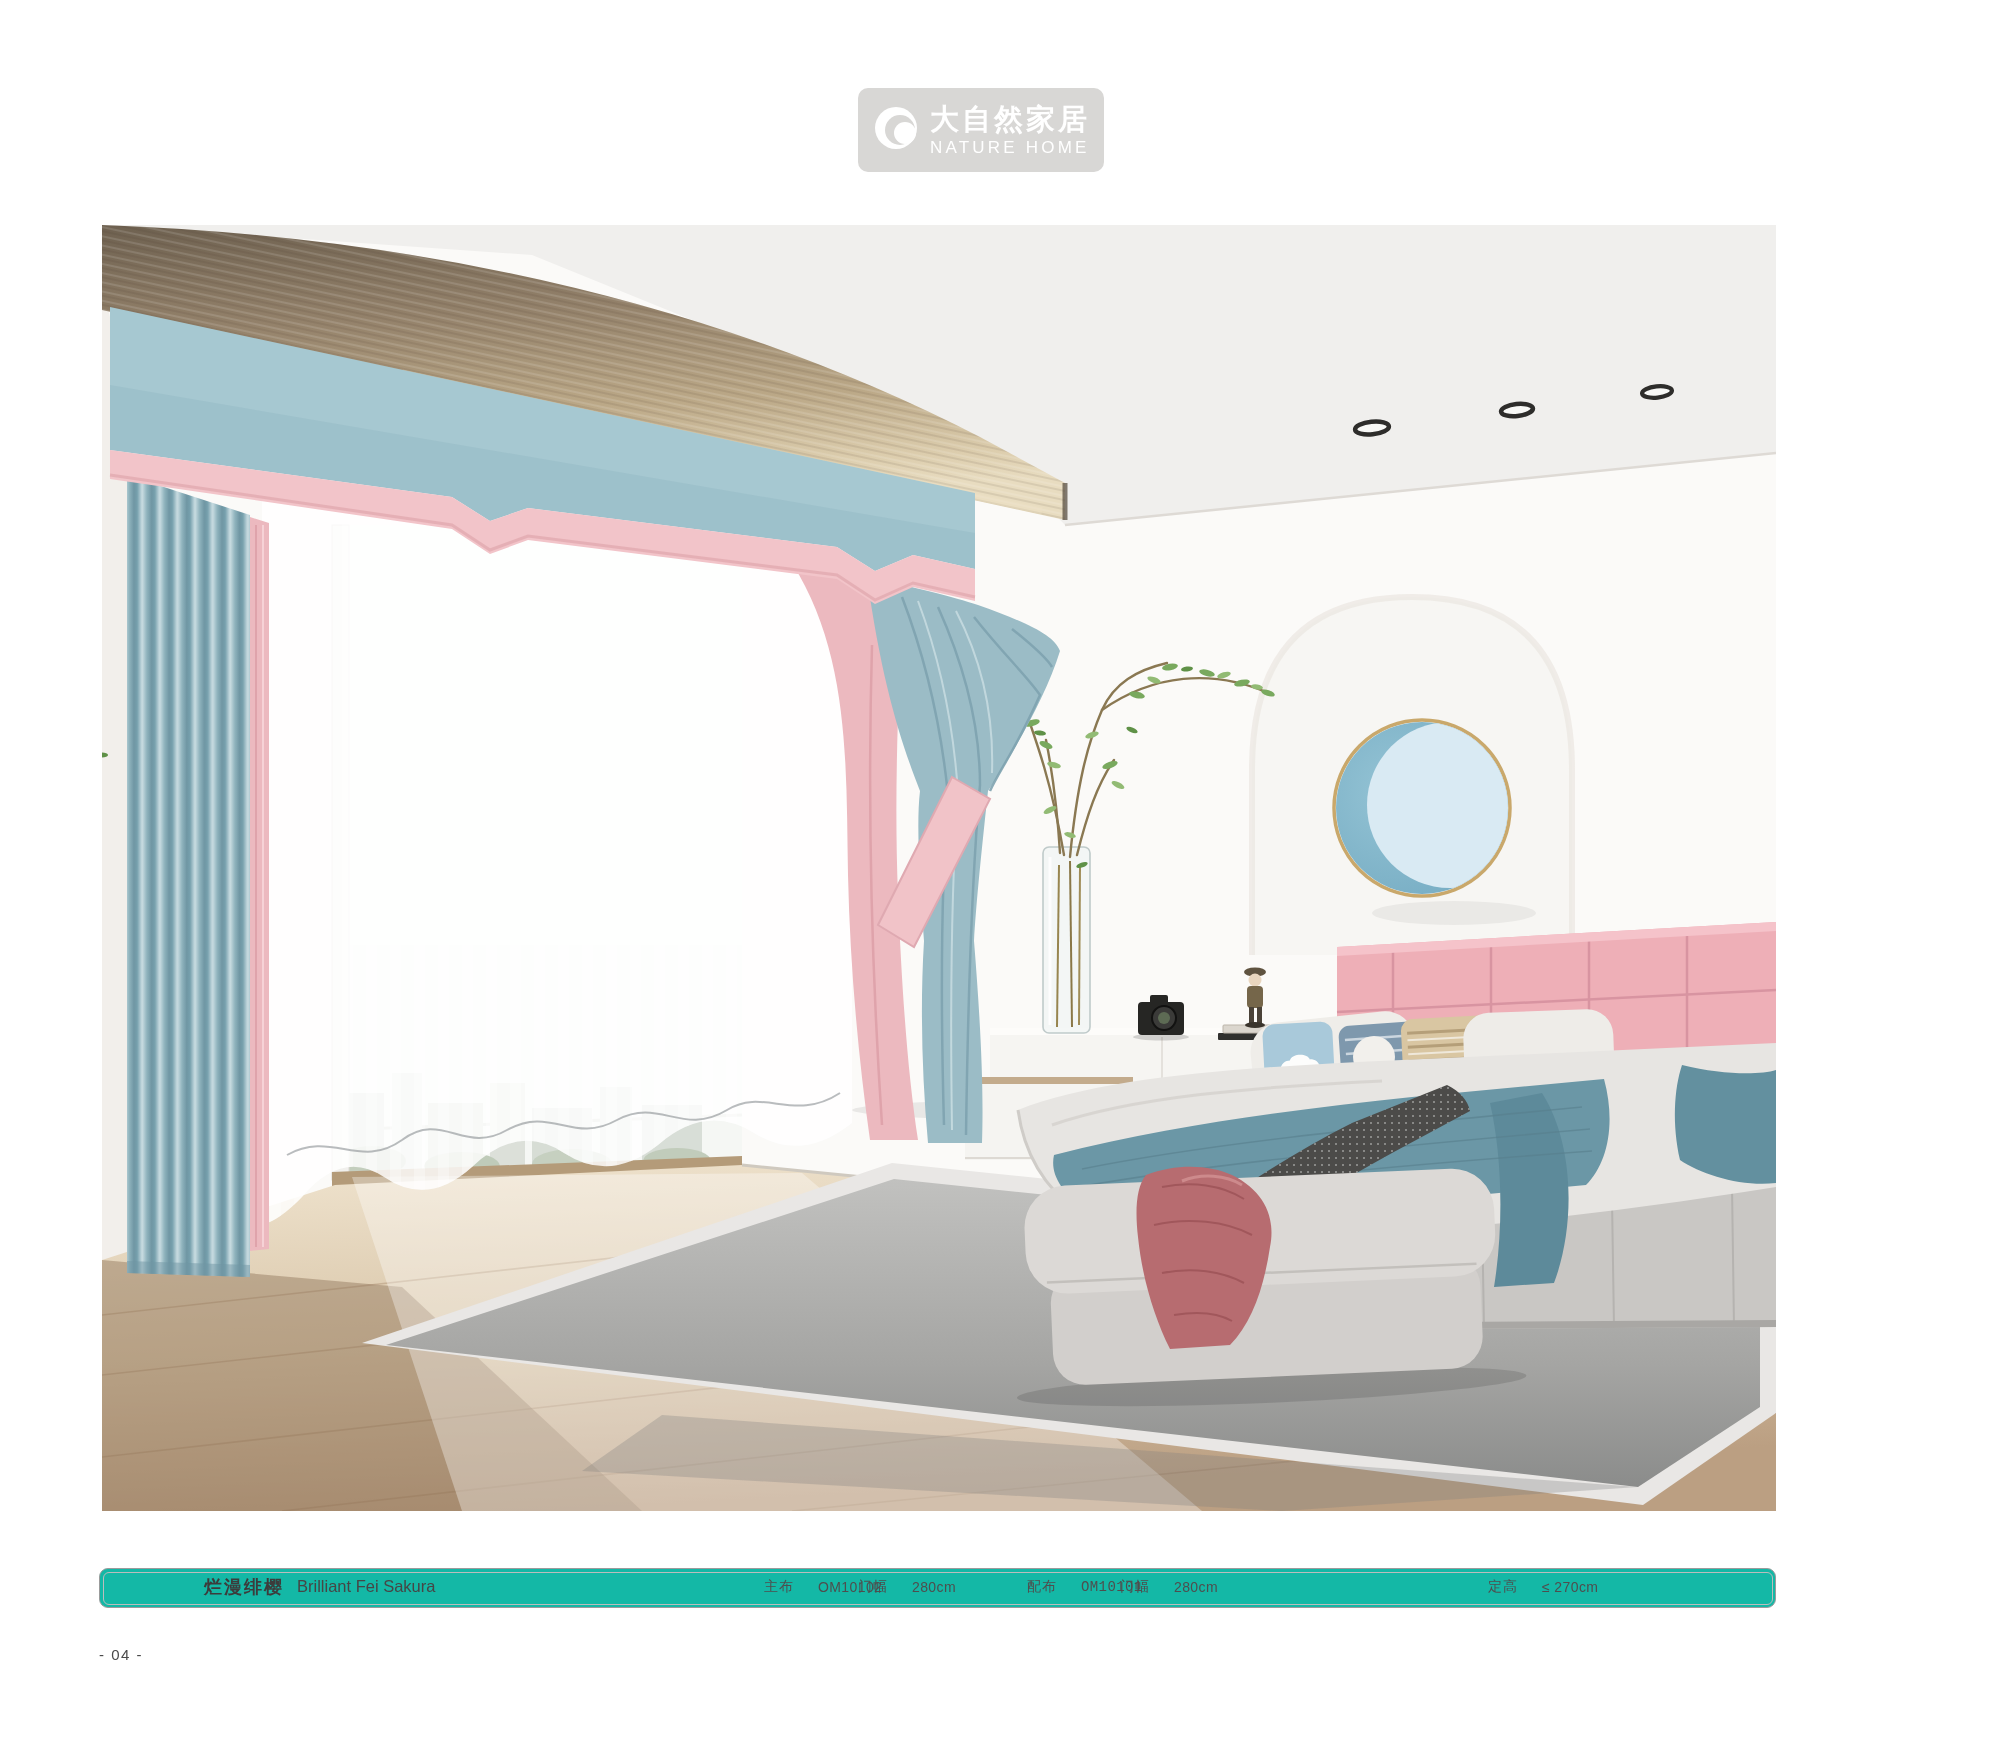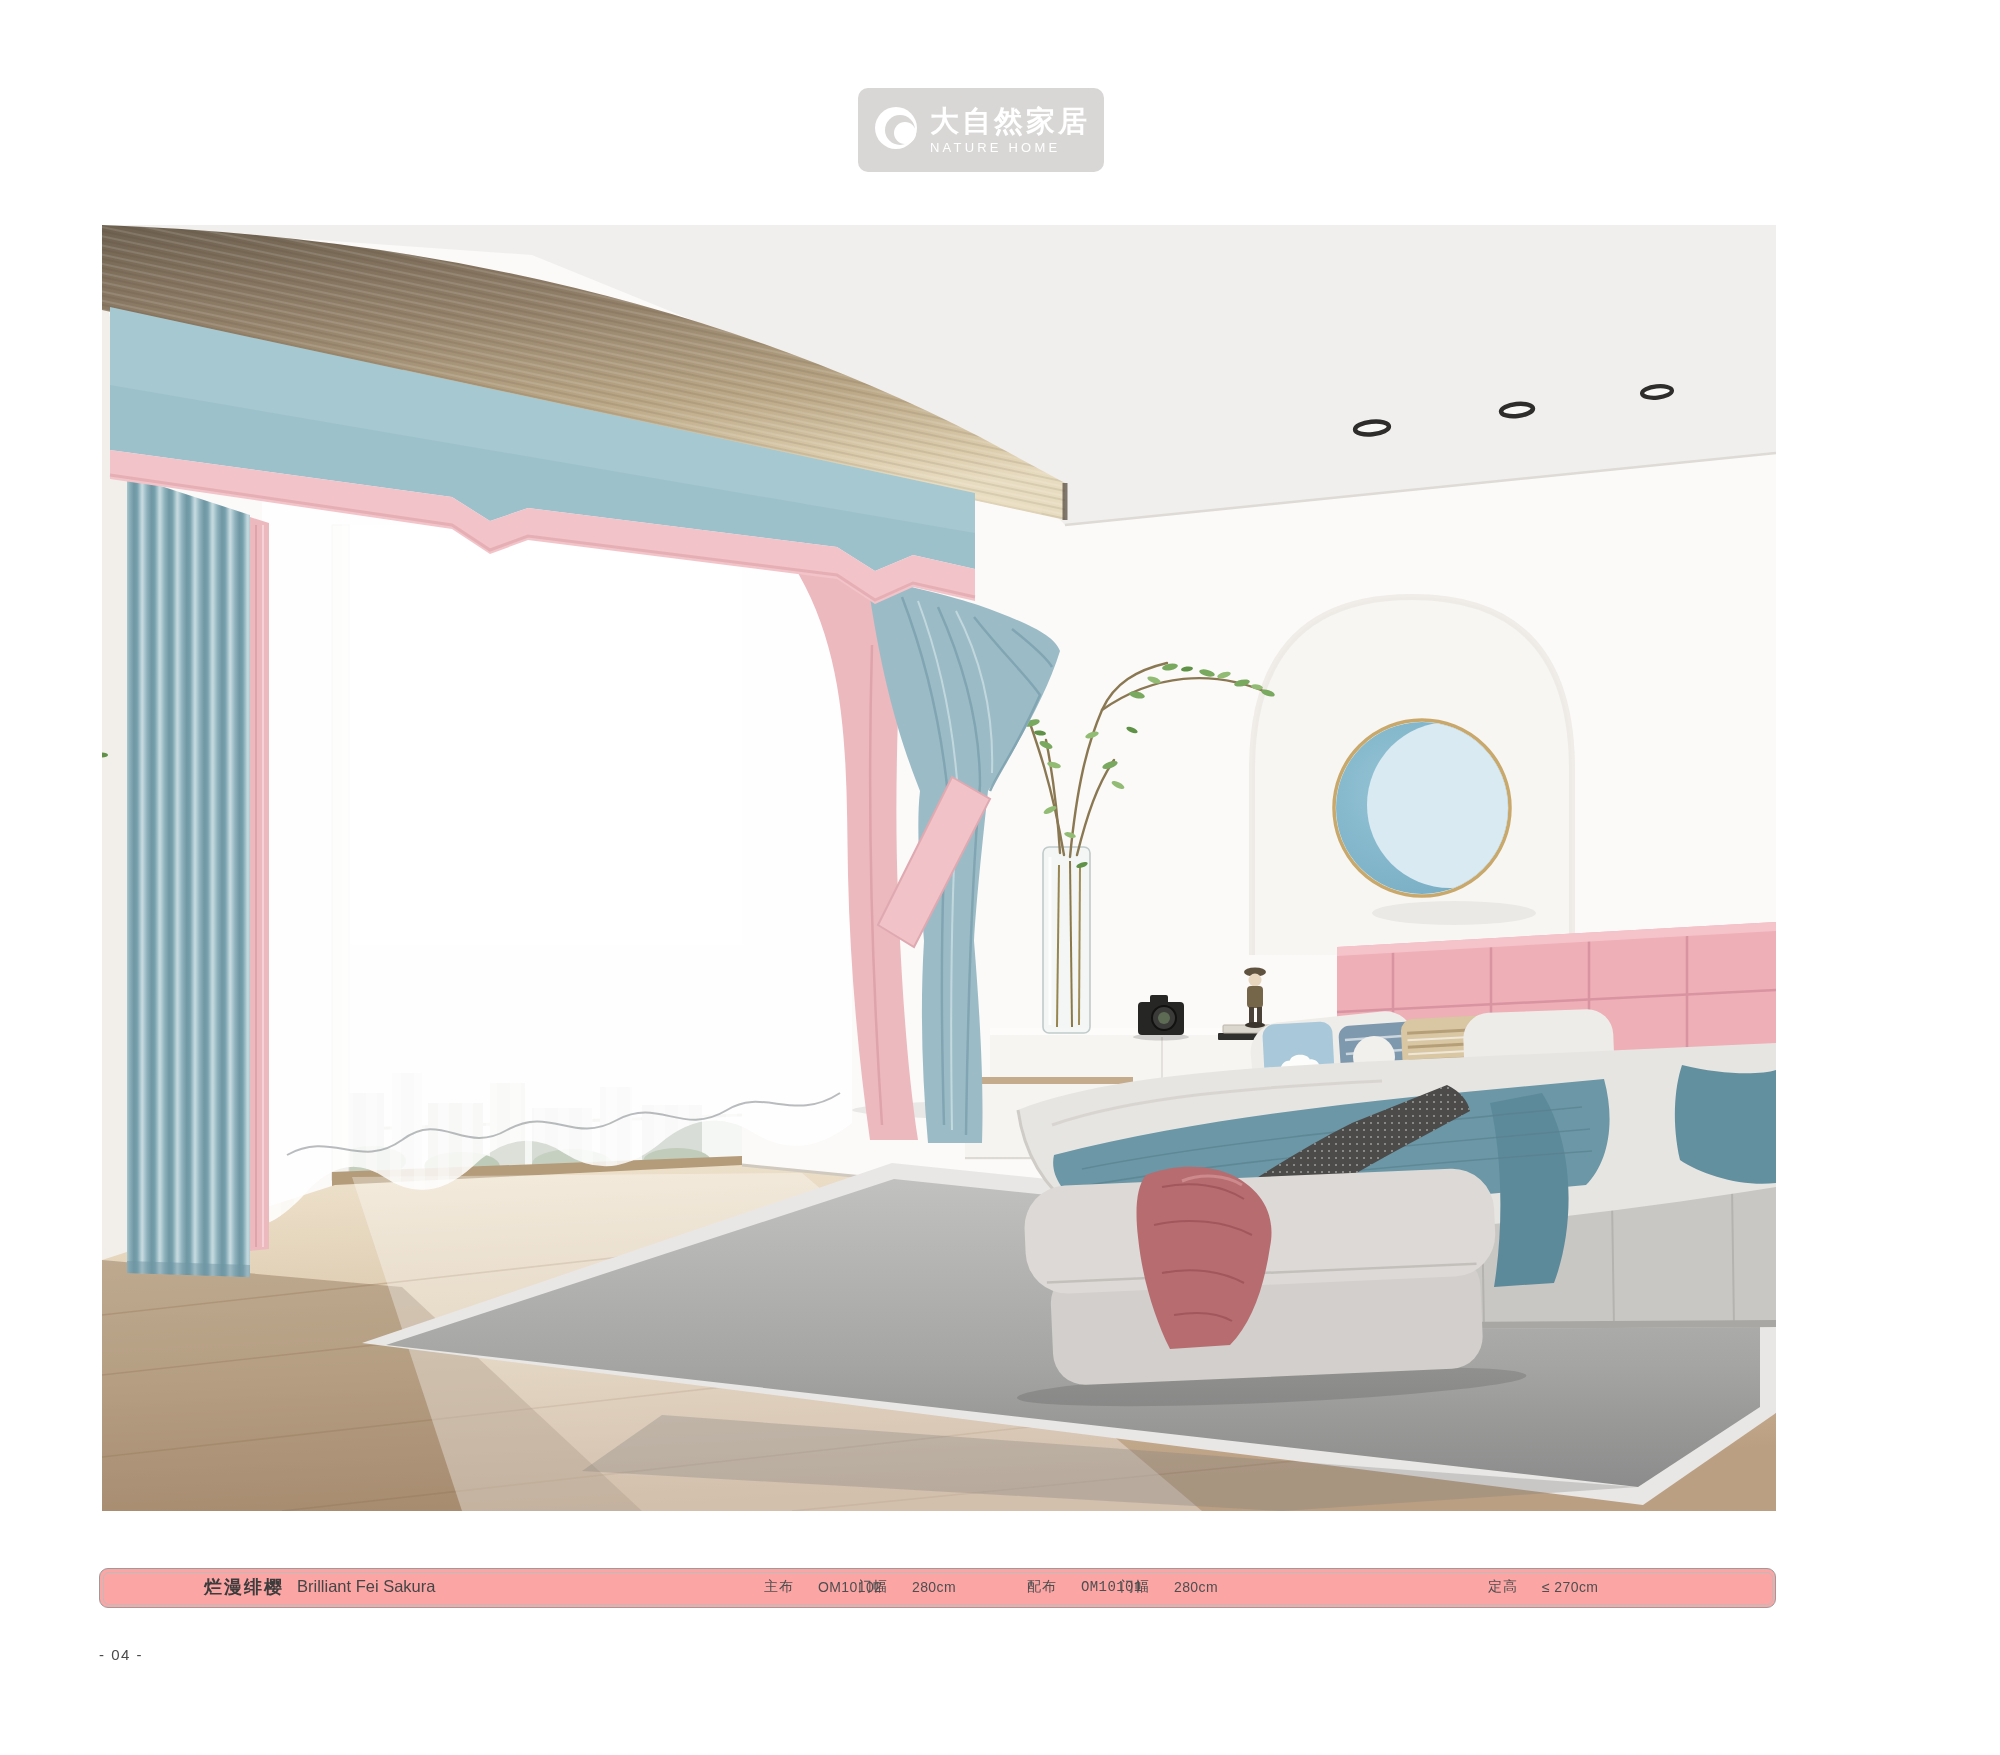--- a/index.html
+++ b/index.html
@@ -9,31 +9,31 @@
     -webkit-font-smoothing:antialiased;
   }
   
   .logo-badge{
     position:absolute;left:858px;top:88px;width:246px;height:84px;
     background:var(--badge-gray,#d8d7d5);border-radius:10px;
     display:flex;align-items:center;justify-content:center;gap:10px;
   }
   .logo-texts{display:flex;flex-direction:column;line-height:1;}
   .logo-cn{color:#ffffff;font-size:29px;font-weight:700;letter-spacing:3px;}
-  .logo-en{color:#ffffff;font-size:13px;font-weight:400;letter-spacing:3.2px;margin-top:5px;}
+  .logo-en{color:#ffffff;font-size:17px;font-weight:400;letter-spacing:3.2px;margin-top:5px;}
   
   .photo{
     position:absolute;left:102px;top:225px;width:1674px;height:1286px;
     background:#fbfaf8;overflow:hidden;
   }
   .photo svg{display:block;width:100%;height:100%;}
   
   .spec-bar{
     position:absolute;left:99px;top:1568px;width:1677px;height:40px;
-    border:1.5px solid #9b9b9b;border-radius:9px;background:#fca5a5;box-sizing:border-box;
+    border:1.5px solid #9b9b9b;border-radius:9px;background:#14b8a6;box-sizing:border-box;
   }
   .spec-bar-inner{
     position:absolute;inset:2.5px;border:1px solid #bcbcbc;border-radius:6px;
   }
   .bar-item{position:absolute;top:0;height:35px;display:flex;align-items:center;white-space:nowrap;}
   .title-cn{left:104px;font-size:18px;font-weight:700;color:#3c3c3c;letter-spacing:2px;}
   .title-en{left:197px;font-size:16.5px;font-weight:500;color:#464646;}
   .spec-pair{gap:9px;font-size:14px;color:#4e4e4e;}
   .spec-pair .lbl{letter-spacing:1px;}
   .spec-pair .val{letter-spacing:.4px;margin-left:15px;}

